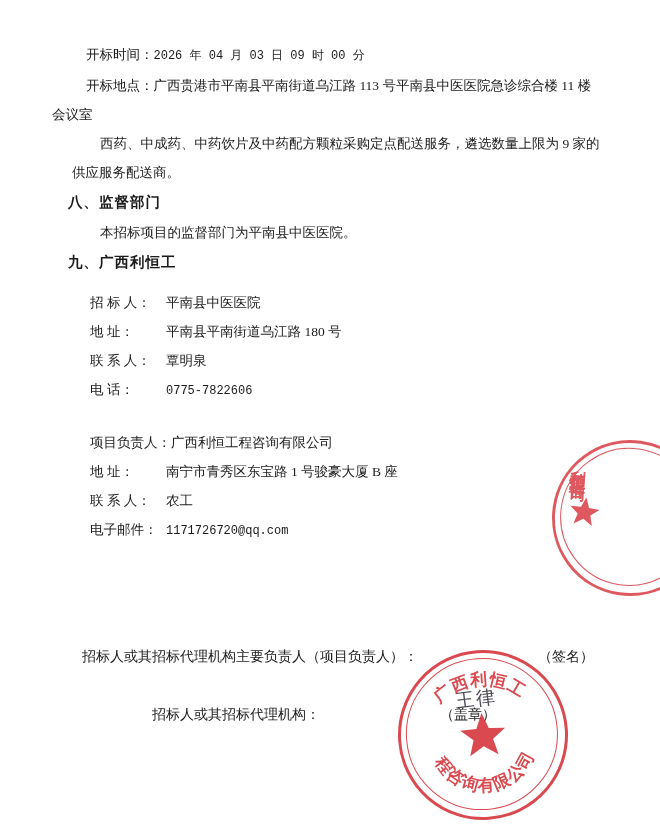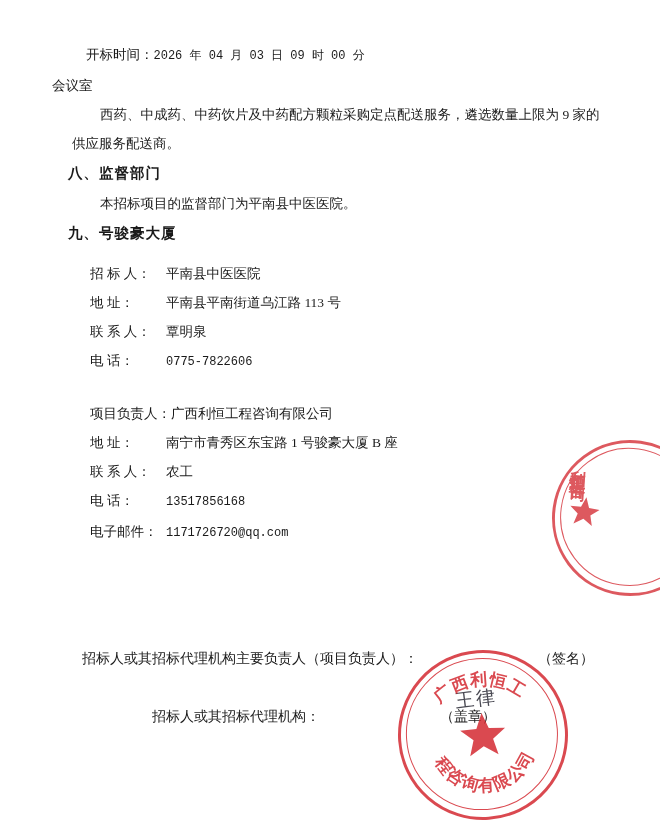--- a/index.html
+++ b/index.html
@@ -161,60 +161,60 @@
 </style>
 </head>
 <body>
 
 <div class="page">
 
   <div class="line indent-1">
     <span>开标时间：</span><span class="mono">2026 年 04 月 03 日  09 时 00 分</span>
   </div>
 
+  <div class="line indent-1">
+    <span>开标地点：</span><span>广西贵港市平南县平南街道乌江路 113 号平南县中医医院急诊综合楼 11 楼</span>
+  </div>
   <div class="line">会议室</div>
 
   <div class="body-para">西药、中成药、中药饮片及中药配方颗粒采购定点配送服务，遴选数量上限为 9 家的供应服务配送商。</div>
 
   <div class="heading">八、监督部门</div>
   <div class="body-para">本招标项目的监督部门为平南县中医医院。</div>
 
-  <div class="heading">九、号骏豪大厦</div>
+  <div class="heading">九、广西利恒工</div>
 
   <div class="gap-sm"></div>
 
   <div>
     <div class="kv">
       <span class="k">招 标 人：</span><span class="v">平南县中医医院</span>
     </div>
     <div class="kv">
-      <span class="k">地    址：</span><span class="v">平南县平南街道乌江路 113 号</span>
+      <span class="k">地    址：</span><span class="v">平南县平南街道乌江路 180 号</span>
     </div>
     <div class="kv">
       <span class="k">联 系 人：</span><span class="v">覃明泉</span>
     </div>
     <div class="kv">
       <span class="k">电    话：</span><span class="v mono">0775-7822606</span>
     </div>
   </div>
 
   <div class="gap-md"></div>
 
   <div>
     <div class="kv">
       <span>项目负责人：</span><span class="v">广西利恒工程咨询有限公司</span>
     </div>
     <div class="kv">
       <span class="k">地    址：</span><span class="v">南宁市青秀区东宝路 1 号骏豪大厦 B 座</span>
     </div>
     <div class="kv">
       <span class="k">联 系 人：</span><span class="v">农工</span>
-    </div>
-    <div class="kv">
-      <span class="k">电    话：</span><span class="v mono">13517856168</span>
     </div>
     <div class="kv">
       <span class="k">电子邮件：</span><span class="v mono">1171726720@qq.com</span>
     </div>
   </div>
 
   <div class="gap-lg"></div>
   <div class="gap-lg"></div>
 
   <div class="sig-row">

